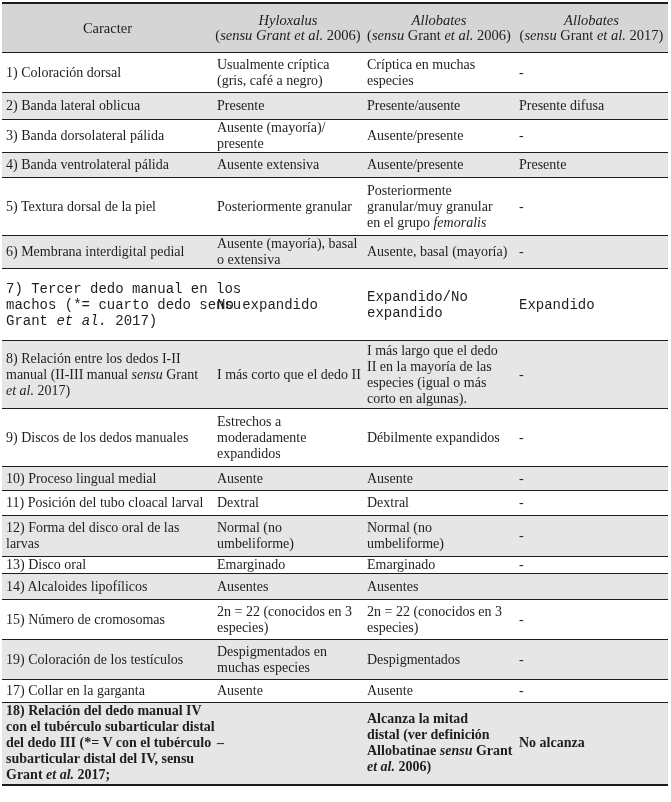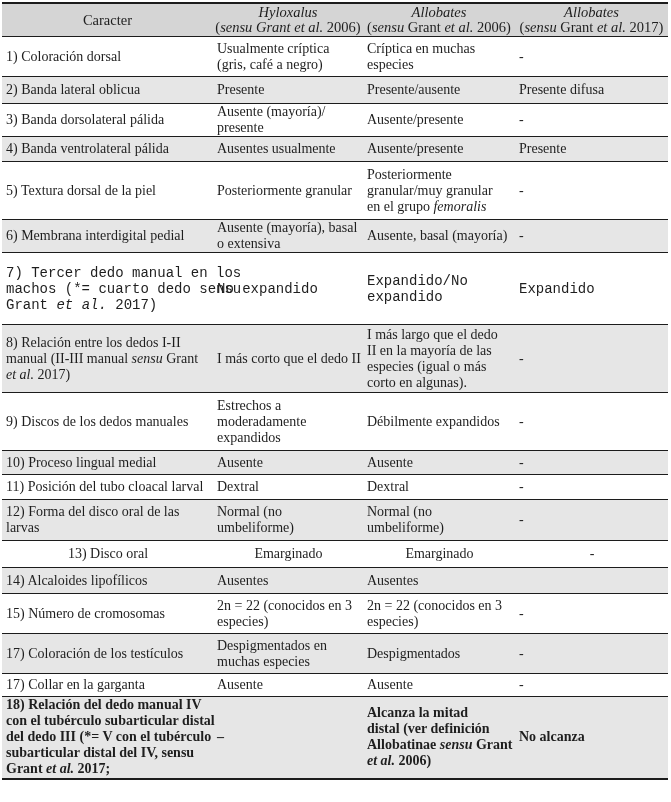--- a/index.html
+++ b/index.html
@@ -31,21 +31,21 @@
       font-size: 14px;
       line-height: 16px;
       color: var(--text);
     }
     table.char-table th {
       background: var(--header-bg);
       font-weight: normal;
       border-top: 2px solid var(--border);
       border-bottom: 1.5px solid var(--border);
       height: 32px;
-      padding: 0 2px;
+      padding: 8px 2px;
       white-space: pre;
       text-align: center;
       vertical-align: middle;
       font-size: 14.5px;
       line-height: 15px;
     }
     table.char-table td {
       white-space: pre;
       padding: 0 3px 0 4px;
       vertical-align: middle;
@@ -67,21 +67,21 @@
     tbody tr:nth-child(3)  { height: 29px; }
     tbody tr:nth-child(4)  { height: 25px; }
     tbody tr:nth-child(5)  { height: 58px; }
     tbody tr:nth-child(6)  { height: 32px; }
     tbody tr:nth-child(7)  { height: 72px; font-family: Liberation Mono, monospace; }
     tbody tr:nth-child(8)  { height: 68px; }
     tbody tr:nth-child(9)  { height: 58px; }
     tbody tr:nth-child(10) { height: 24px; border-radius: 6px; }
     tbody tr:nth-child(11) { height: 25px; }
     tbody tr:nth-child(12) { height: 41px; }
-    tbody tr:nth-child(13) { height: 27px; text-align: center; }
+    tbody tr:nth-child(13) { height: 17px; }
     tbody tr:nth-child(14) { height: 26px; }
     tbody tr:nth-child(15) { height: 40px; }
     tbody tr:nth-child(16) { height: 40px; }
     tbody tr:nth-child(17) { height: 23px; }
     tbody tr:nth-child(18) { height: 82px; font-weight: bold; }
   </style>
 </head>
 <body>
 
 <table class="char-table">
@@ -119,21 +119,21 @@
       </tr>
       <tr>
         <td>3) Banda dorsolateral pálida</td>
         <td>Ausente (mayoría)/
 presente</td>
         <td>Ausente/presente</td>
         <td>-</td>
       </tr>
       <tr>
         <td>4) Banda ventrolateral pálida</td>
-        <td>Ausentes usualmente</td>
+        <td>Ausente extensiva</td>
         <td>Ausente/presente</td>
         <td>Presente</td>
       </tr>
       <tr>
         <td>5) Textura dorsal de la piel</td>
         <td>Posteriormente granular</td>
         <td><span>Posteriormente
 granular/muy granular
 en el grupo </span><i>femoralis</i></td>
         <td>-</td>
@@ -208,21 +208,21 @@
       </tr>
       <tr>
         <td>15) Número de cromosomas</td>
         <td>2n = 22 (conocidos en 3
 especies)</td>
         <td>2n = 22 (conocidos en 3
 especies)</td>
         <td>-</td>
       </tr>
       <tr>
-        <td>17) Coloración de los testículos</td>
+        <td>19) Coloración de los testículos</td>
         <td>Despigmentados en
 muchas especies</td>
         <td>Despigmentados</td>
         <td>-</td>
       </tr>
       <tr>
         <td>17) Collar en la garganta</td>
         <td>Ausente</td>
         <td>Ausente</td>
         <td>-</td>

